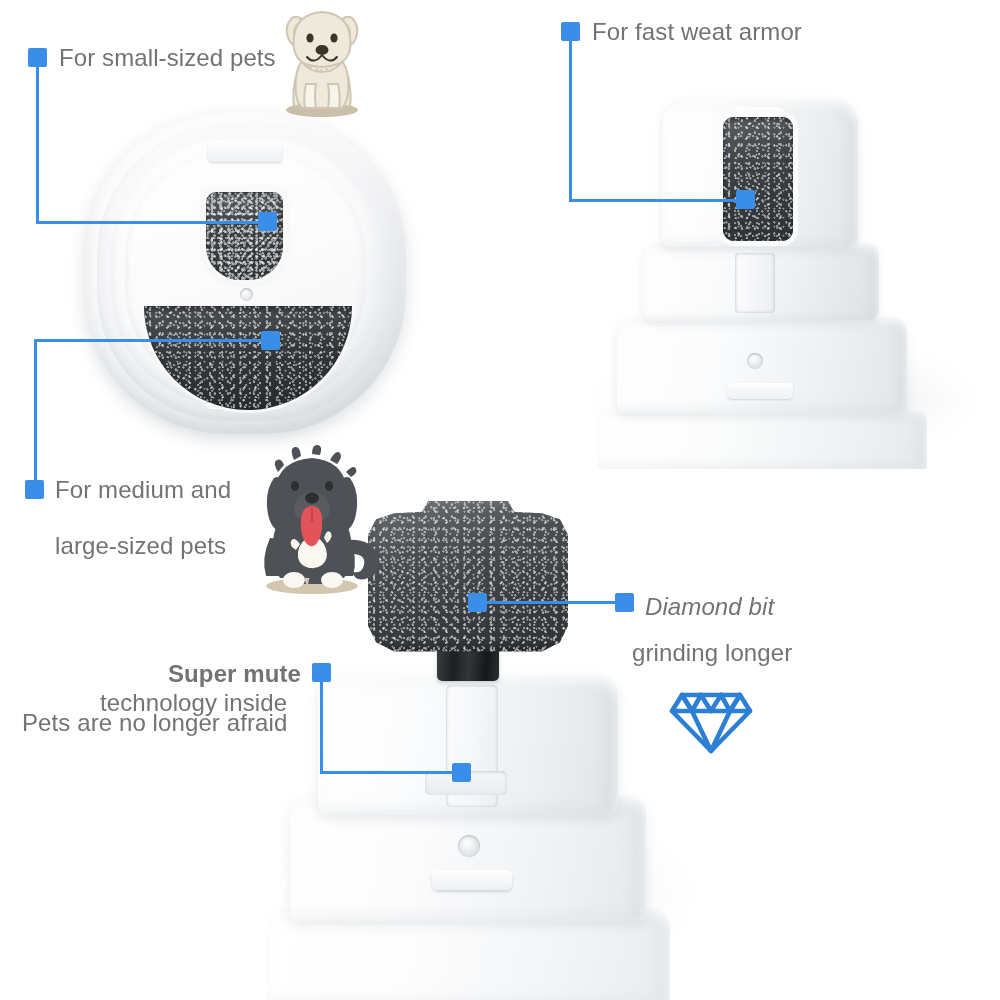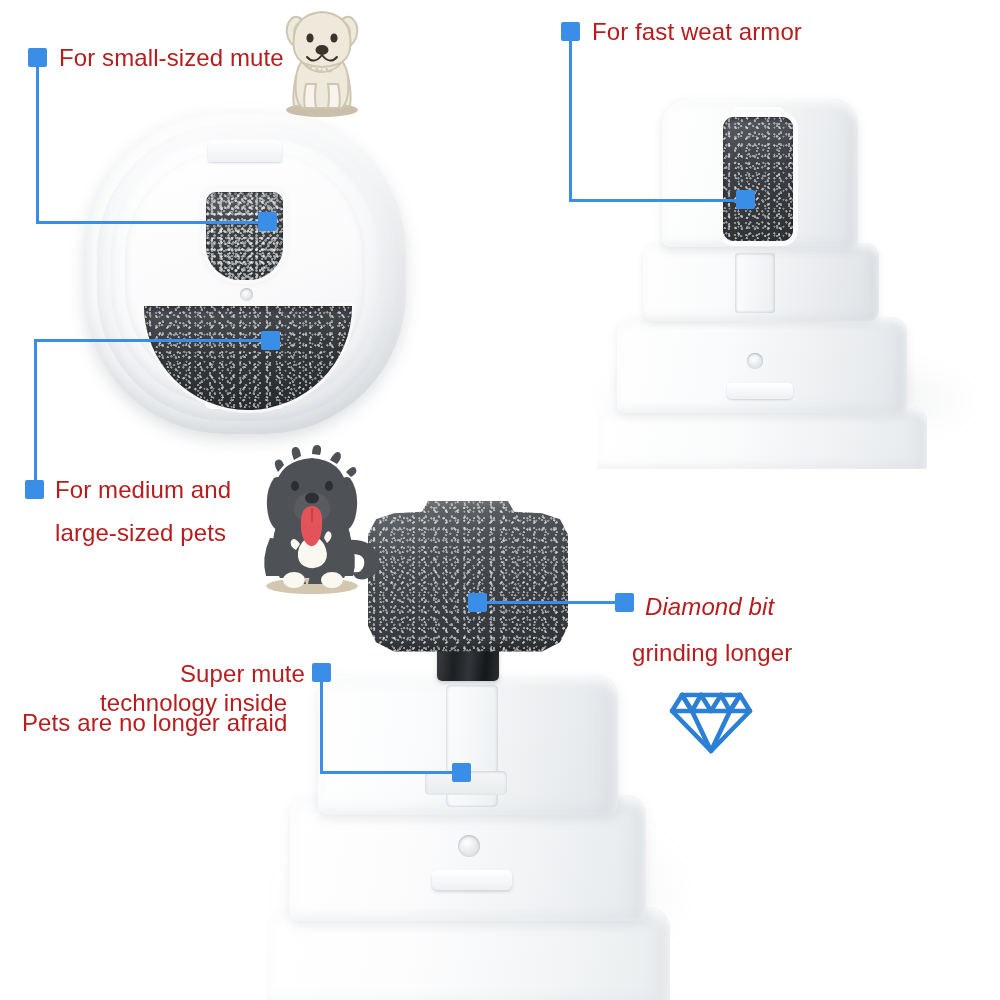--- a/index.html
+++ b/index.html
@@ -13,21 +13,21 @@
   #stage{position:absolute;left:0;top:0;width:1000px;height:1000px;overflow:hidden;background:#fff;}
 
   
   .abs{position:absolute;}
 
   
   .callout-text{
     position:absolute;
     font-size:24px;
     line-height:46px;
-    color:#b91c1c;
+    color:#737373;
     white-space:nowrap;
     letter-spacing:.1px;
   }
 
   
   .marker{
     position:absolute;
     width:19px;height:19px;
     background:#3b8ee8;
     border-radius:2px;
@@ -386,51 +386,51 @@
       <path d="M33 12 L43 28 L53 12"></path>
       <path d="M14 12 L24 28 M72 12 L62 28"></path>
     </g>
   </svg>
 
   <div class="abs">
     <div class="marker" style="left:28px;top:48px;"></div>
     <div class="lead v" style="left:36px;top:64px;height:160px;"></div>
     <div class="lead h" style="left:36px;top:221px;width:232px;"></div>
     <div class="marker" style="left:258px;top:212px;"></div>
-    <div class="callout-text" style="left:59px;top:35px;">For small-sized mute</div>
+    <div class="callout-text" style="left:59px;top:35px;">For small-sized pets</div>
   </div>
 
   <div class="abs">
     <div class="marker" style="left:561px;top:22px;"></div>
     <div class="lead v" style="left:569px;top:38px;height:164px;"></div>
     <div class="lead h" style="left:569px;top:199px;width:176px;"></div>
     <div class="marker" style="left:736px;top:190px;"></div>
     <div class="callout-text" style="left:592px;top:9px;">For fast weat armor</div>
   </div>
 
   <div class="abs">
     <div class="marker" style="left:261px;top:331px;"></div>
     <div class="lead h" style="left:34px;top:339px;width:230px;"></div>
     <div class="lead v" style="left:34px;top:339px;height:153px;"></div>
     <div class="marker" style="left:25px;top:480px;"></div>
     <div class="callout-text" style="left:55px;top:467px;text-align:right;">For medium and</div>
-    <div class="callout-text" style="left:55px;top:510px;">large-sized pets</div>
+    <div class="callout-text" style="left:55px;top:523px;">large-sized pets</div>
   </div>
 
   <div class="abs">
     <div class="marker" style="left:468px;top:593px;"></div>
     <div class="lead h" style="left:486px;top:601px;width:135px;"></div>
     <div class="marker" style="left:615px;top:593px;"></div>
     <div class="callout-text" style="left:645px;top:584px;font-style:italic;">Diamond bit</div>
     <div class="callout-text" style="left:632px;top:630px;">grinding longer</div>
   </div>
 
   <div class="abs">
     <div class="marker" style="left:312px;top:663px;"></div>
     <div class="lead v" style="left:320px;top:679px;height:95px;"></div>
     <div class="lead h" style="left:320px;top:771px;width:140px;"></div>
     <div class="marker" style="left:452px;top:763px;"></div>
-    <div class="callout-text" style="left:180px;top:651px;">Super mute</div>
+    <div class="callout-text" style="left:168px;top:651px;font-weight:bold;">Super mute</div>
     <div class="callout-text" style="left:100px;top:680px;">technology inside</div>
     <div class="callout-text" style="left:22px;top:700px;">Pets are no longer afraid</div>
   </div>
 
 </div>
 
 </body></html>

